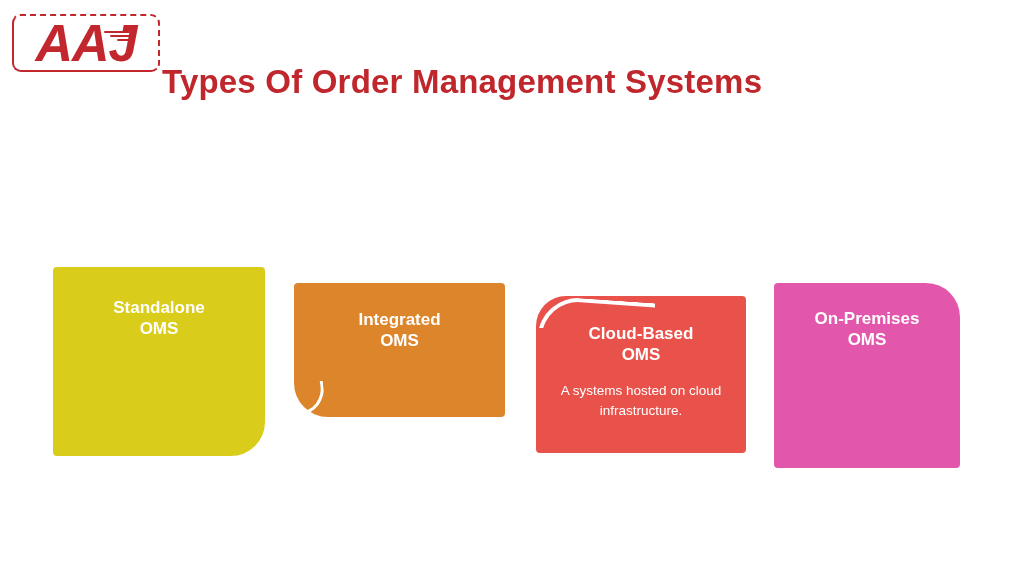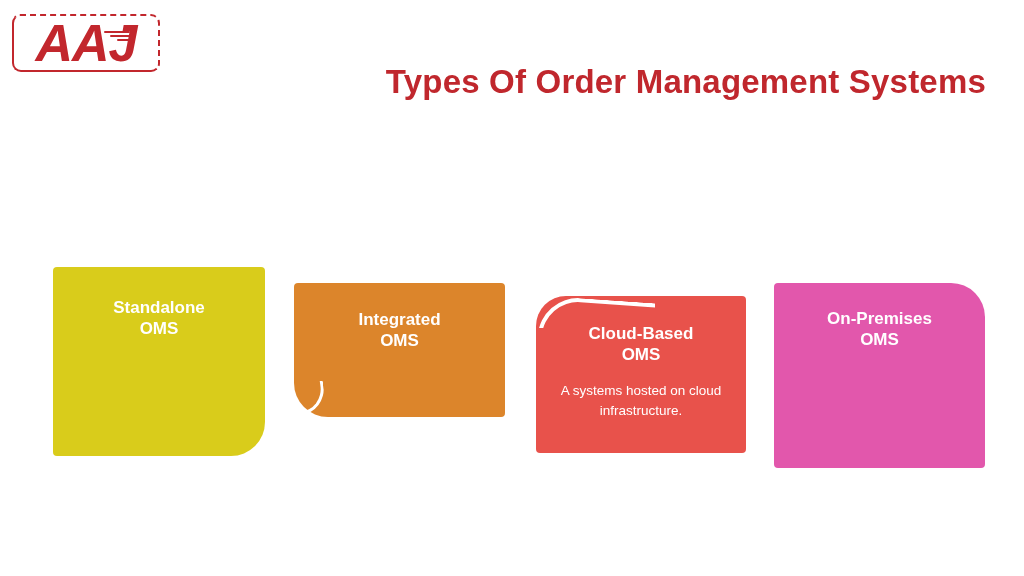--- a/index.html
+++ b/index.html
@@ -74,24 +74,24 @@
     margin-bottom: 2px;
     border-radius: 1px;
   }
   .logo-speed i:nth-child(1) { width: 26px; }
   .logo-speed i:nth-child(2) { width: 20px; margin-left: 6px; }
   .logo-speed i:nth-child(3) { width: 13px; margin-left: 13px; }
 
   
   .page-title {
     position: absolute;
-    left: 196px;
+    left: 162px;
     top: 62px;
     width: 790px;
-    text-align: right;
+    text-align: left;
     color: #C0272D;
     font-size: 33px;
     font-weight: bold;
     letter-spacing: 0.2px;
     line-height: 1.2;
   }
 
   
   .cards {
     position: absolute;
@@ -195,21 +195,21 @@
     width: 130px;
     height: 40px;
     border-top: 4px solid #ffffff;
     border-left: 4px solid #ffffff;
     border-top-left-radius: 40px;
     transform: rotate(4deg);
   }
   #card-2 .card-text { top: 27px; }
 
   #card-3 {
-    left: 774px; top: 283px; width: 211px; height: 185px;
+    left: 774px; top: 283px; width: 186px; height: 185px;
   }
   #card-3 .card-body {
     background: #E257AC;
     border-radius: 4px 34px 4px 4px;
   }
   #card-3 .card-text { top: 25px; }
 </style>
 </head>
 <body>
 

